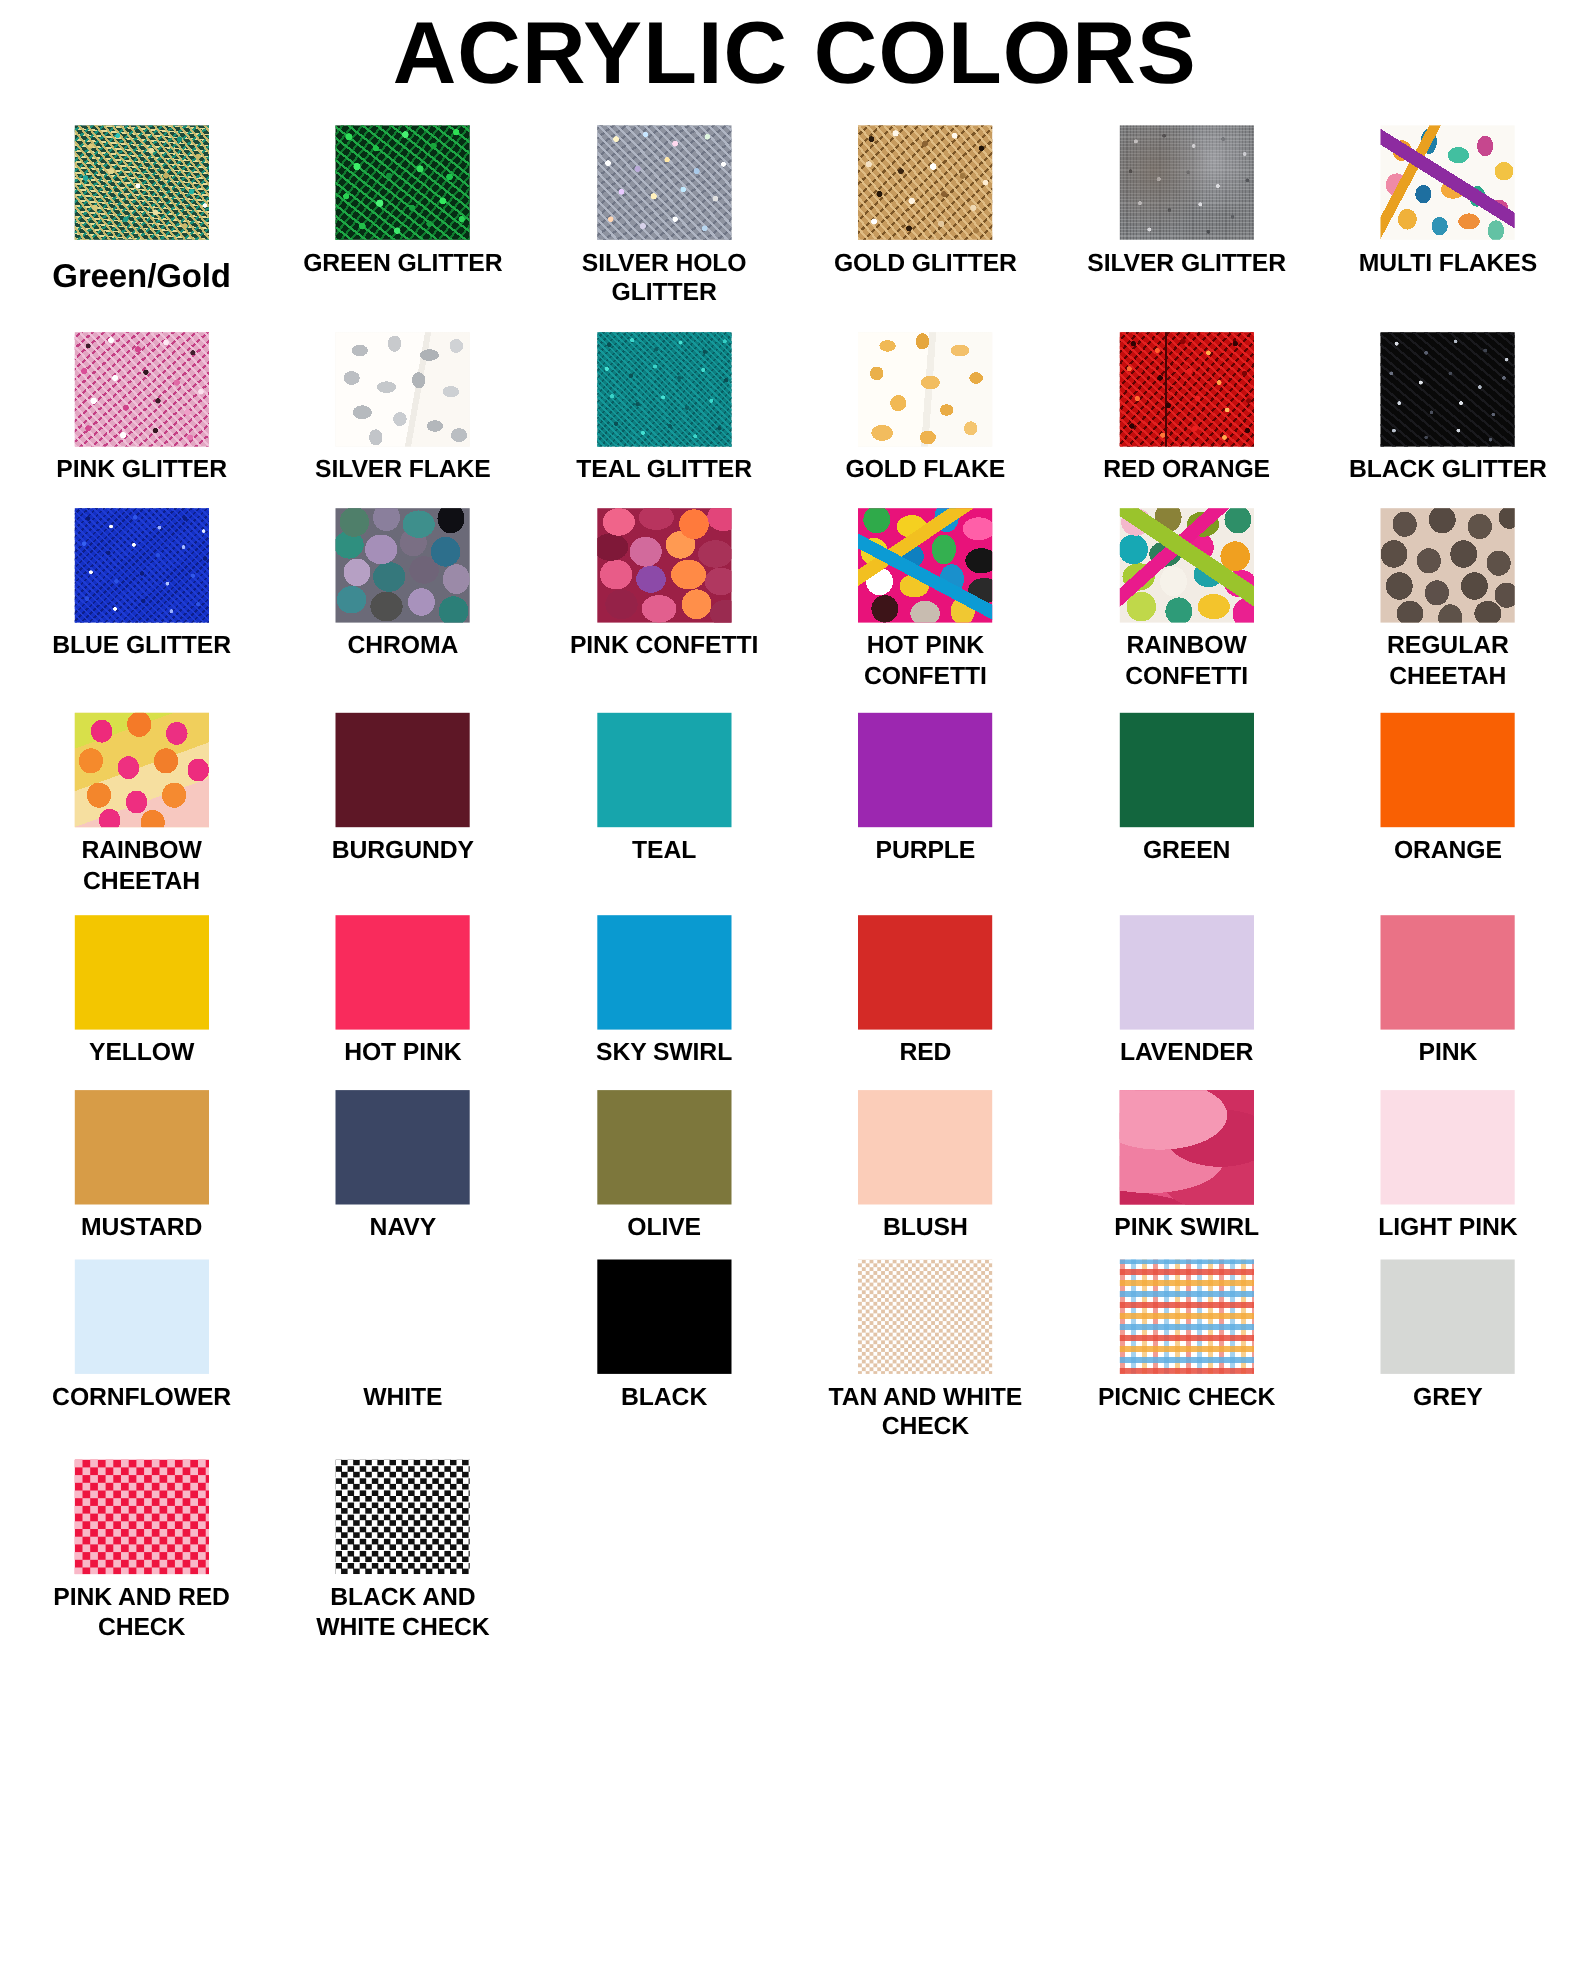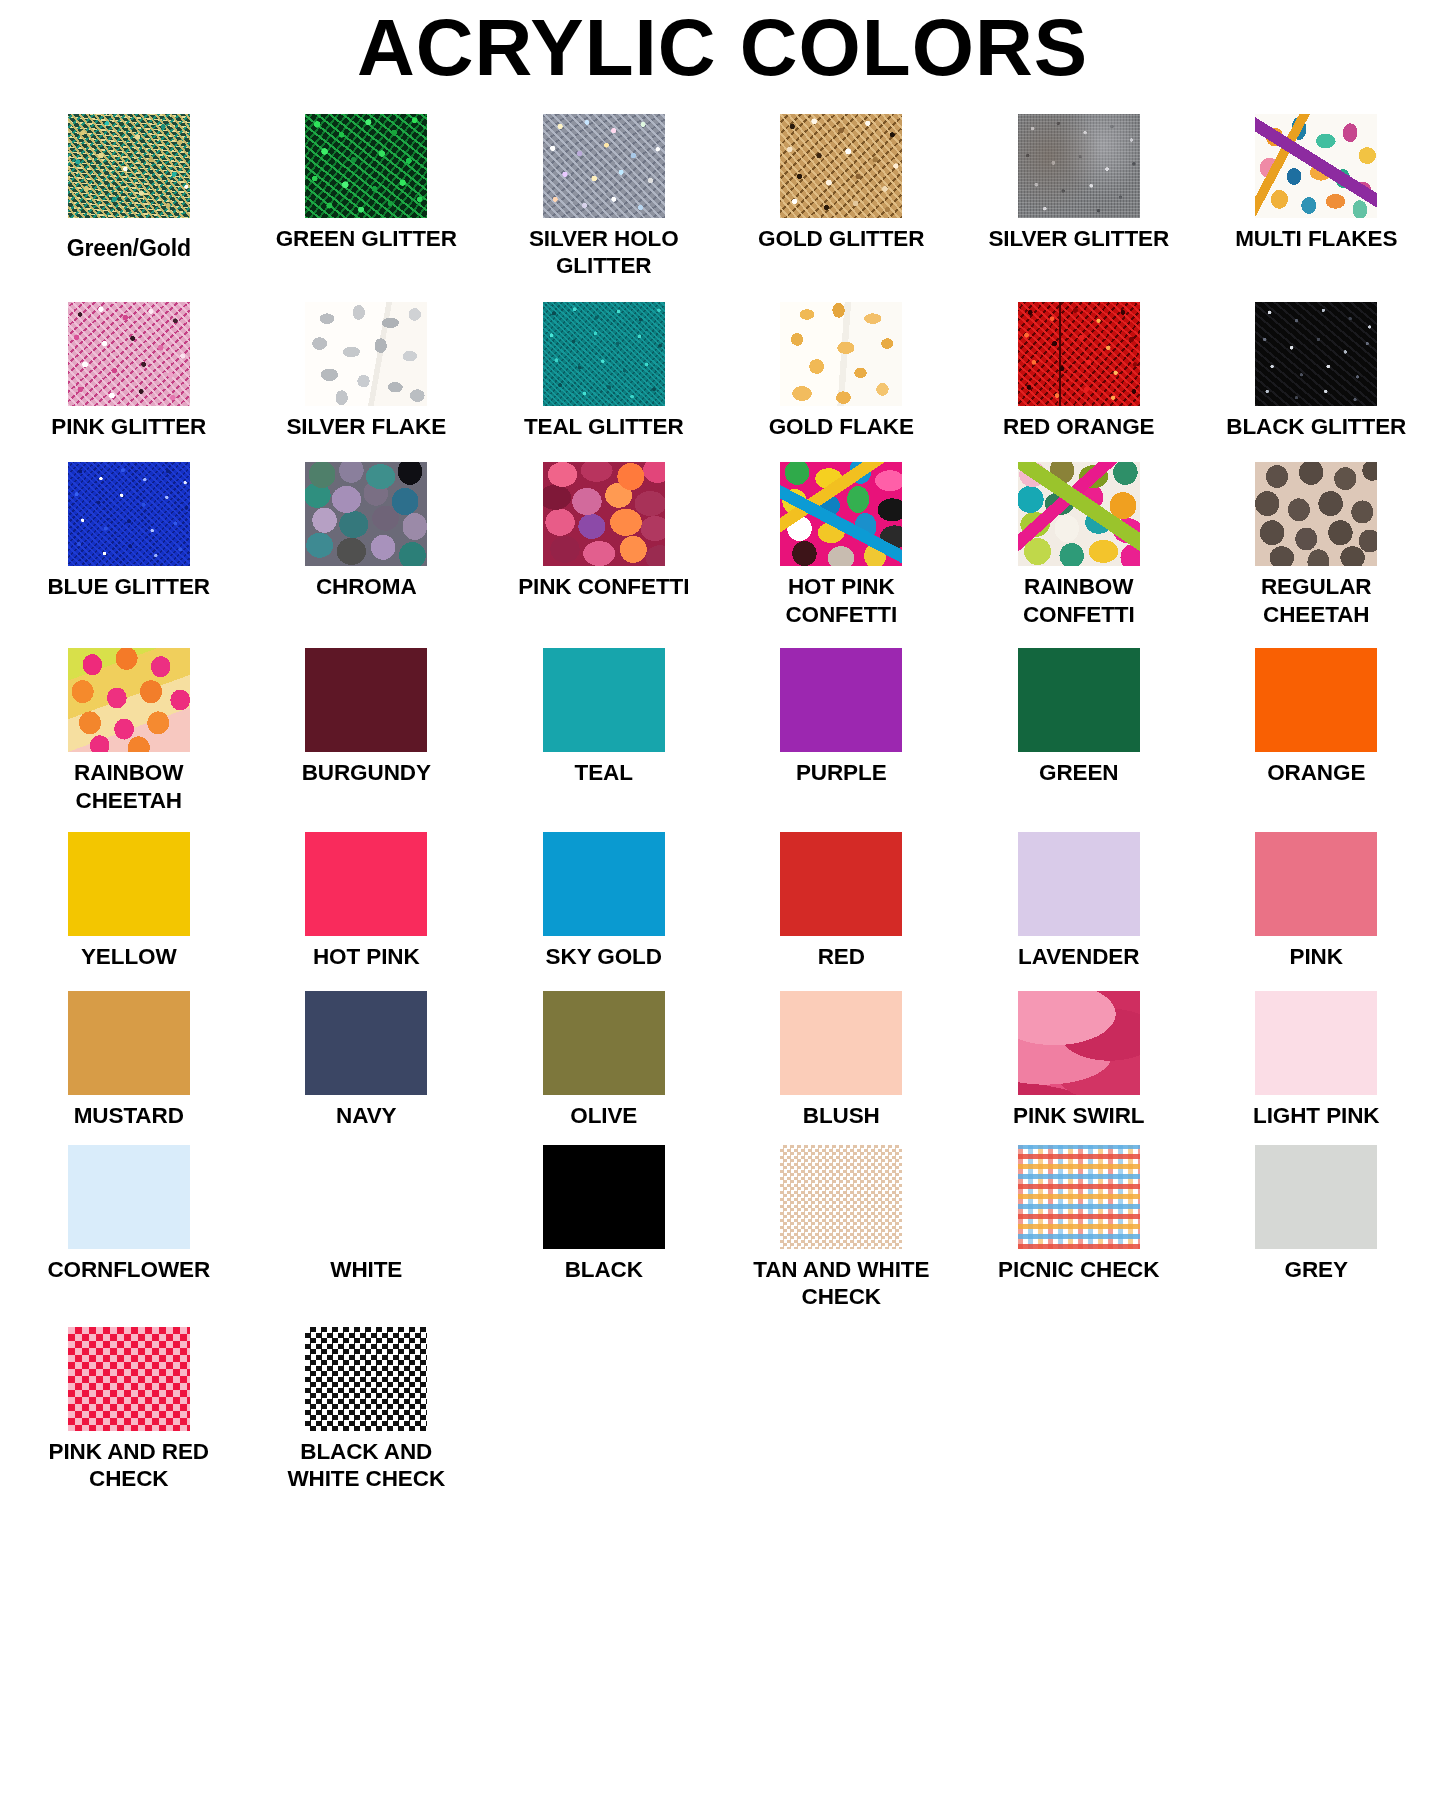--- a/index.html
+++ b/index.html
@@ -61,21 +61,21 @@
     font-size: 22.5px;
     font-weight: 700;
     color: #000000;
     text-align: center;
     line-height: 1.22;
     margin-top: 7px;
     letter-spacing: -0.1px;
     max-width: 210px;
     font-family: "Liberation Sans", sans-serif;
   }
-  .label.mixedcase { font-size: 23px; margin-top: 16px; }
+  .label.mixedcase { font-size: 30px; margin-top: 16px; }
   .cell.empty .swatch { background: transparent; }
 
   
   .row { margin-bottom: 0; }
   .r1 { margin-top: 0; }
   .rowgap-1 { height: 22px; }
   .rowgap-2 { height: 22px; }
   .rowgap-3 { height: 20px; }
   .rowgap-4 { height: 18px; }
   .rowgap-5 { height: 20px; }
@@ -708,21 +708,21 @@
         <div class="cell">
           <div class="swatch sw-solid" style="background: rgb(243, 198, 0);"></div>
           <div class="label">YELLOW</div>
         </div>
         <div class="cell">
           <div class="swatch sw-solid" style="background: rgb(249, 43, 92);"></div>
           <div class="label">HOT PINK</div>
         </div>
         <div class="cell">
           <div class="swatch sw-solid" style="background: rgb(10, 154, 208);"></div>
-          <div class="label">SKY GOLD</div>
+          <div class="label">SKY SWIRL</div>
         </div>
         <div class="cell">
           <div class="swatch sw-solid" style="background: rgb(212, 42, 38);"></div>
           <div class="label">RED</div>
         </div>
         <div class="cell">
           <div class="swatch sw-solid" style="background: rgb(217, 203, 233);"></div>
           <div class="label">LAVENDER</div>
         </div>
         <div class="cell">

